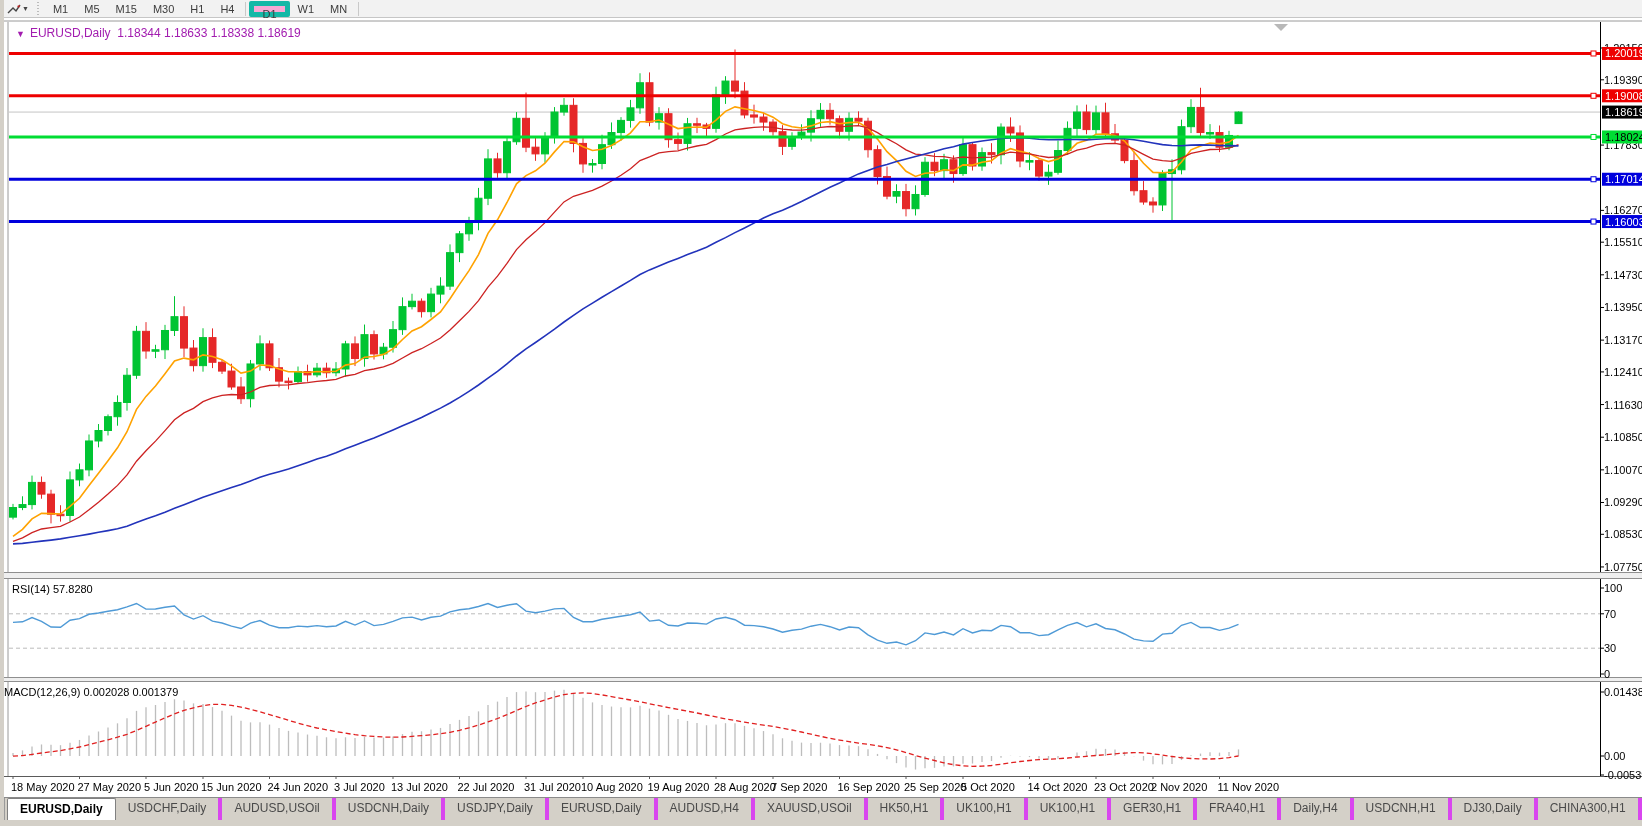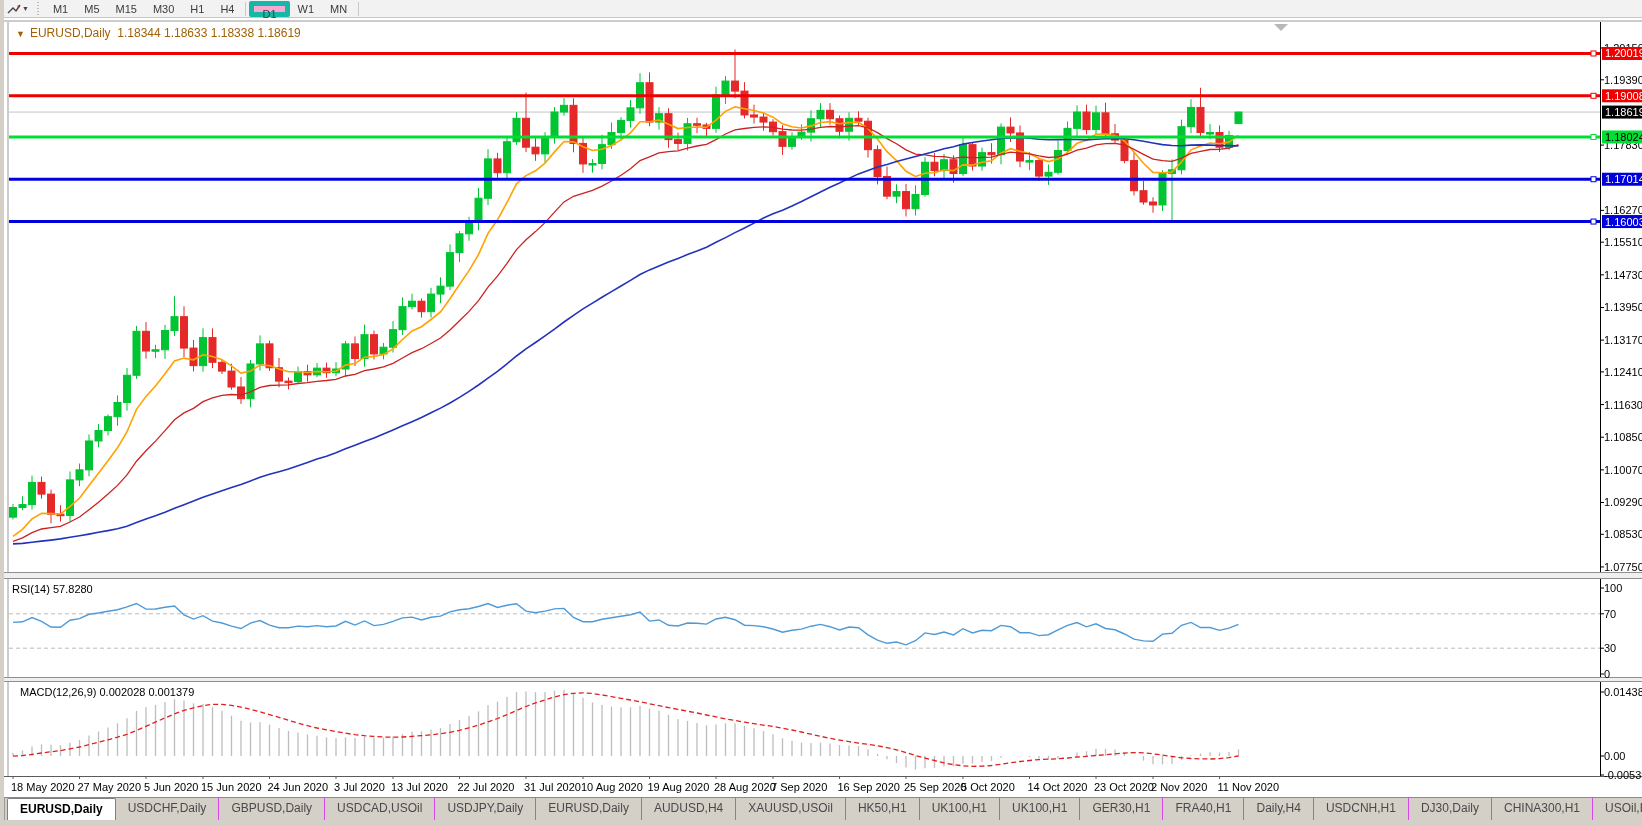--- a/index.html
+++ b/index.html
@@ -14,32 +14,32 @@
   .tool-icon { width:14px; height:12px; margin-left:3px; position:relative; }
   .tool-icon svg { display:block; }
   .tool-caret { font-size:7px; color:#444; margin:0 3px 0 1px; }
   .grip { width:5px; height:14px; margin:0 4px;
           background-image:repeating-linear-gradient(#bbb 0 1px, transparent 1px 3px);
           background-size:2px 100%; background-repeat:repeat-y; background-position:1px 0; }
   .tf-btn { padding:1px 8px; height:16px; line-height:14px; color:#3c3c3c; cursor:default; }
   .tf-btn.active { background:#f9a8d4; border:5px solid #14b8a6; border-radius:2px; }
   .tb-sep { width:1px; height:14px; background:#c9c9c9; margin:0 3px; }
   
-  .chart-title { position:absolute; left:12px; top:26px; font-size:12px; color:#a16207; z-index:5; }
+  .chart-title { position:absolute; left:12px; top:26px; font-size:12px; color:#a21caf; z-index:5; }
   .chart-title .marker { font-size:9px; margin-right:5px; }
   .pane-label { position:absolute; font-size:11px; color:#000; z-index:5; }
   
   .tabbar { position:absolute; left:0; top:797px; width:1642px; height:29px;
             background:#d4d0c8; border-top:1px solid #8a8a8a;
             display:flex; align-items:flex-start; font-size:12px; }
   .tab-grip { width:8px; height:22px; border-right:1px solid #9a9a9a; margin-right:2px;
               background-image:repeating-linear-gradient(#aaa 0 1px, transparent 1px 3px);
               background-size:2px 10px; background-repeat:repeat-y; background-position:3px 5px; }
   .tab { padding:3px 12px 0 12px; height:22px; color:#4a4a4a; white-space:nowrap;
-         border-right:1px solid #d946ef; cursor:default; }
+         border-right:4px solid #d946ef; cursor:default; }
   .tab.active { background:#ffffff; color:#000; border:1px solid #808080; border-bottom:none;
                 border-radius:2px 2px 0 0; font-weight:bold; padding-top:3px; }
   svg text { font-family:"Liberation Sans", sans-serif; }
 </style>
 </head>
 <body>
 <div class="stage">
 
   <div class="toolbar">
     <span class="tool-icon">
@@ -600,29 +600,29 @@
         <text x="1213.5" y="773" font-size="11" fill="#000">11 Nov 2020</text>
       </g>
     </svg>
 
   <div class="chart-title">
     <span class="marker">▼</span><span>EURUSD,Daily</span>&nbsp;&nbsp;<span>1.18344 1.18633 1.18338 1.18619</span>
   </div>
 
   <div class="pane-label" style="left:8px; top:583px;"><span>RSI(14)</span> <span>57.8280</span></div>
 
-  <div class="pane-label" style="left:16px; top:686px;"><span>MACD(12,26,9)</span> <span>0.002028 0.001379</span></div>
+  <div class="pane-label" style="left:0; top:686px;"><span>MACD(12,26,9)</span> <span>0.002028 0.001379</span></div>
 
   <div class="tabbar">
     <span class="tab-grip"></span>
     <span id="tabs" style="display:flex;">
         <span class="tab active">EURUSD,Daily</span>
         <span class="tab">USDCHF,Daily</span>
-        <span class="tab">GBPUSD,Daily</span>
-        <span class="tab">USDCAD,USOil</span>
+        <span class="tab">AUDUSD,USOil</span>
+        <span class="tab">USDCNH,Daily</span>
         <span class="tab">USDJPY,Daily</span>
         <span class="tab">EURUSD,Daily</span>
         <span class="tab">AUDUSD,H4</span>
         <span class="tab">XAUUSD,USOil</span>
         <span class="tab">HK50,H1</span>
         <span class="tab">UK100,H1</span>
         <span class="tab">UK100,H1</span>
         <span class="tab">GER30,H1</span>
         <span class="tab">FRA40,H1</span>
         <span class="tab">Daily,H4</span>

